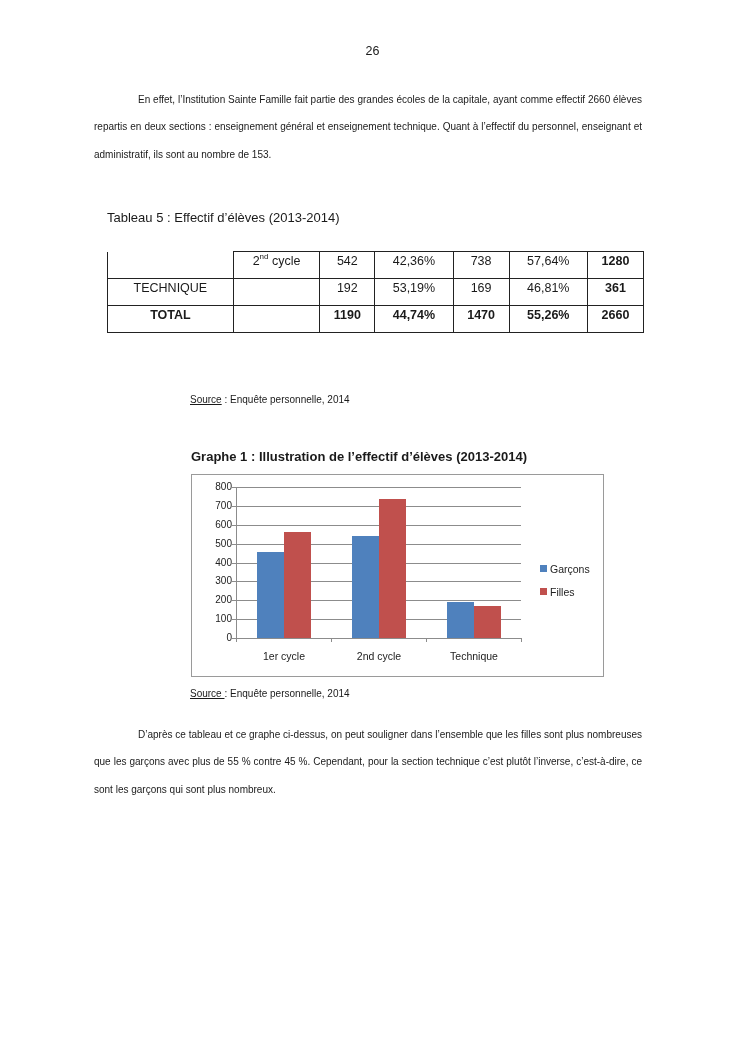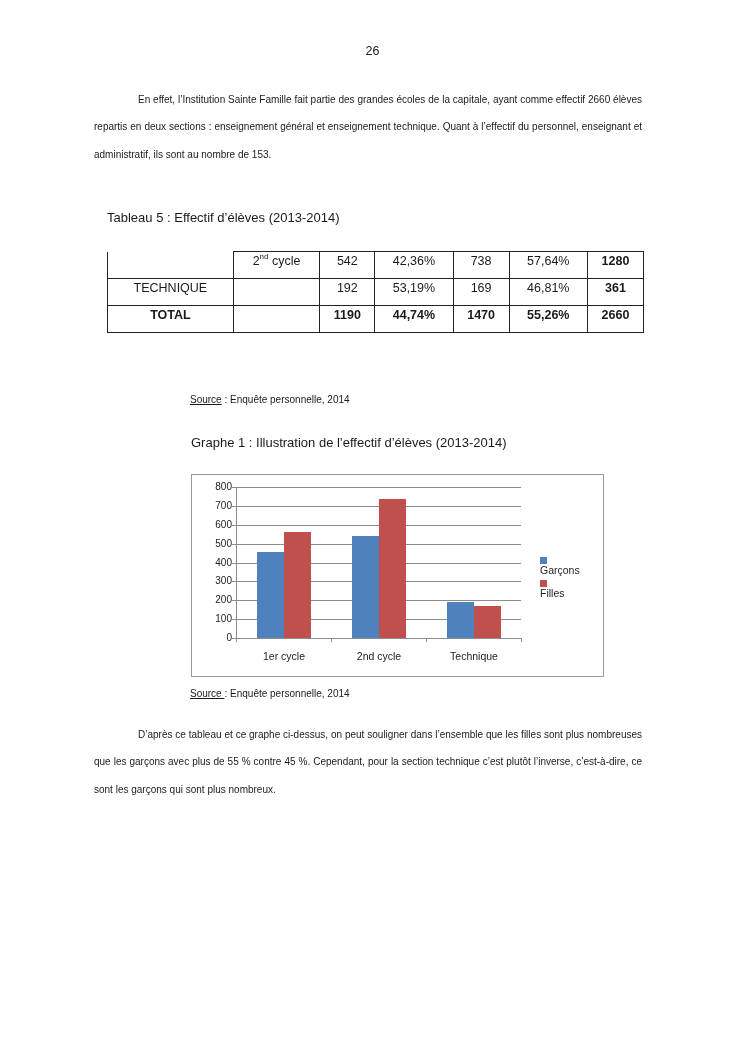--- a/index.html
+++ b/index.html
@@ -19,21 +19,21 @@
   .chart-box { position:absolute; left:191px; top:474px; width:413px; height:203px; border:1px solid #9a9a9a; box-sizing:border-box; background:#fff; }
   .plot { position:absolute; left:44px; top:12px; width:285px; height:151px; }
   .gridline { position:absolute; left:0; width:285px; height:1px; background:#8c8c8c; }
   .yaxis { position:absolute; left:0; top:0; width:1px; height:151px; background:#8c8c8c; }
   .ytick { position:absolute; left:-32px; width:28px; text-align:right; font-size:10px; color:#222; line-height:10px; }
   .ytickmark { position:absolute; left:-4px; width:4px; height:1px; background:#8c8c8c; }
   .xtickmark { position:absolute; top:151px; width:1px; height:4px; background:#8c8c8c; }
   .bar { position:absolute; bottom:0; width:27px; }
   .xlabel { position:absolute; top:163px; width:95px; text-align:center; font-size:10.5px; color:#222; }
   .legend { position:absolute; left:348px; top:82px; font-size:10.5px; color:#222; }
-  .legend-item { display:flex; align-items:flex-start; height:23px;flex-direction:column; }
+  .legend-item { display:flex; align-items:center; height:23px; }
   .swatch { width:7px; height:7px; margin-right:3px; }
 </style>
 </head>
 <body>
 
 <div class="page-number">26</div>
 
 <div class="para" style="top:86px;"><span class="indent"></span><span>En effet, l’Institution Sainte Famille fait partie des grandes écoles de la capitale, ayant comme effectif 2660 élèves repartis en deux sections : enseignement général et enseignement  technique. Quant à l’effectif du personnel, enseignant et administratif, ils sont au nombre de 153.</span></div>
 
 <div class="caption" style="left:107px; top:210px;">Tableau 5 : Effectif d’élèves (2013-2014)</div>
@@ -65,21 +65,21 @@
     <td class="b">44,74%</td>
     <td class="b">1470</td>
     <td class="b">55,26%</td>
     <td class="b">2660</td>
   </tr>
 </tbody>
   </table>
 
 <div class="source" style="left:190px; top:394px;"><u>Source</u><span> : Enquête personnelle, 2014</span></div>
 
-<div class="caption" style="left:191px; top:435px;">Graphe 1 : Illustration de l’effectif d’élèves (2013-2014)</div>
+<div class="caption" style="left:191px; top:449px;font-weight:bold;">Graphe 1 : Illustration de l’effectif d’élèves (2013-2014)</div>
 
 <div class="chart-box">
   <div class="plot" id="plot">
     <div class="yaxis"></div>
   <div class="gridline" style="top: 151px;"></div>
       <div class="ytickmark" style="top: 151px;"></div>
       <div class="ytick" style="top: 146px;">0</div>
       <div class="gridline" style="top: 132.125px;"></div>
       <div class="ytickmark" style="top: 132.125px;"></div>
       <div class="ytick" style="top: 127.125px; text-align: right;">100</div>

